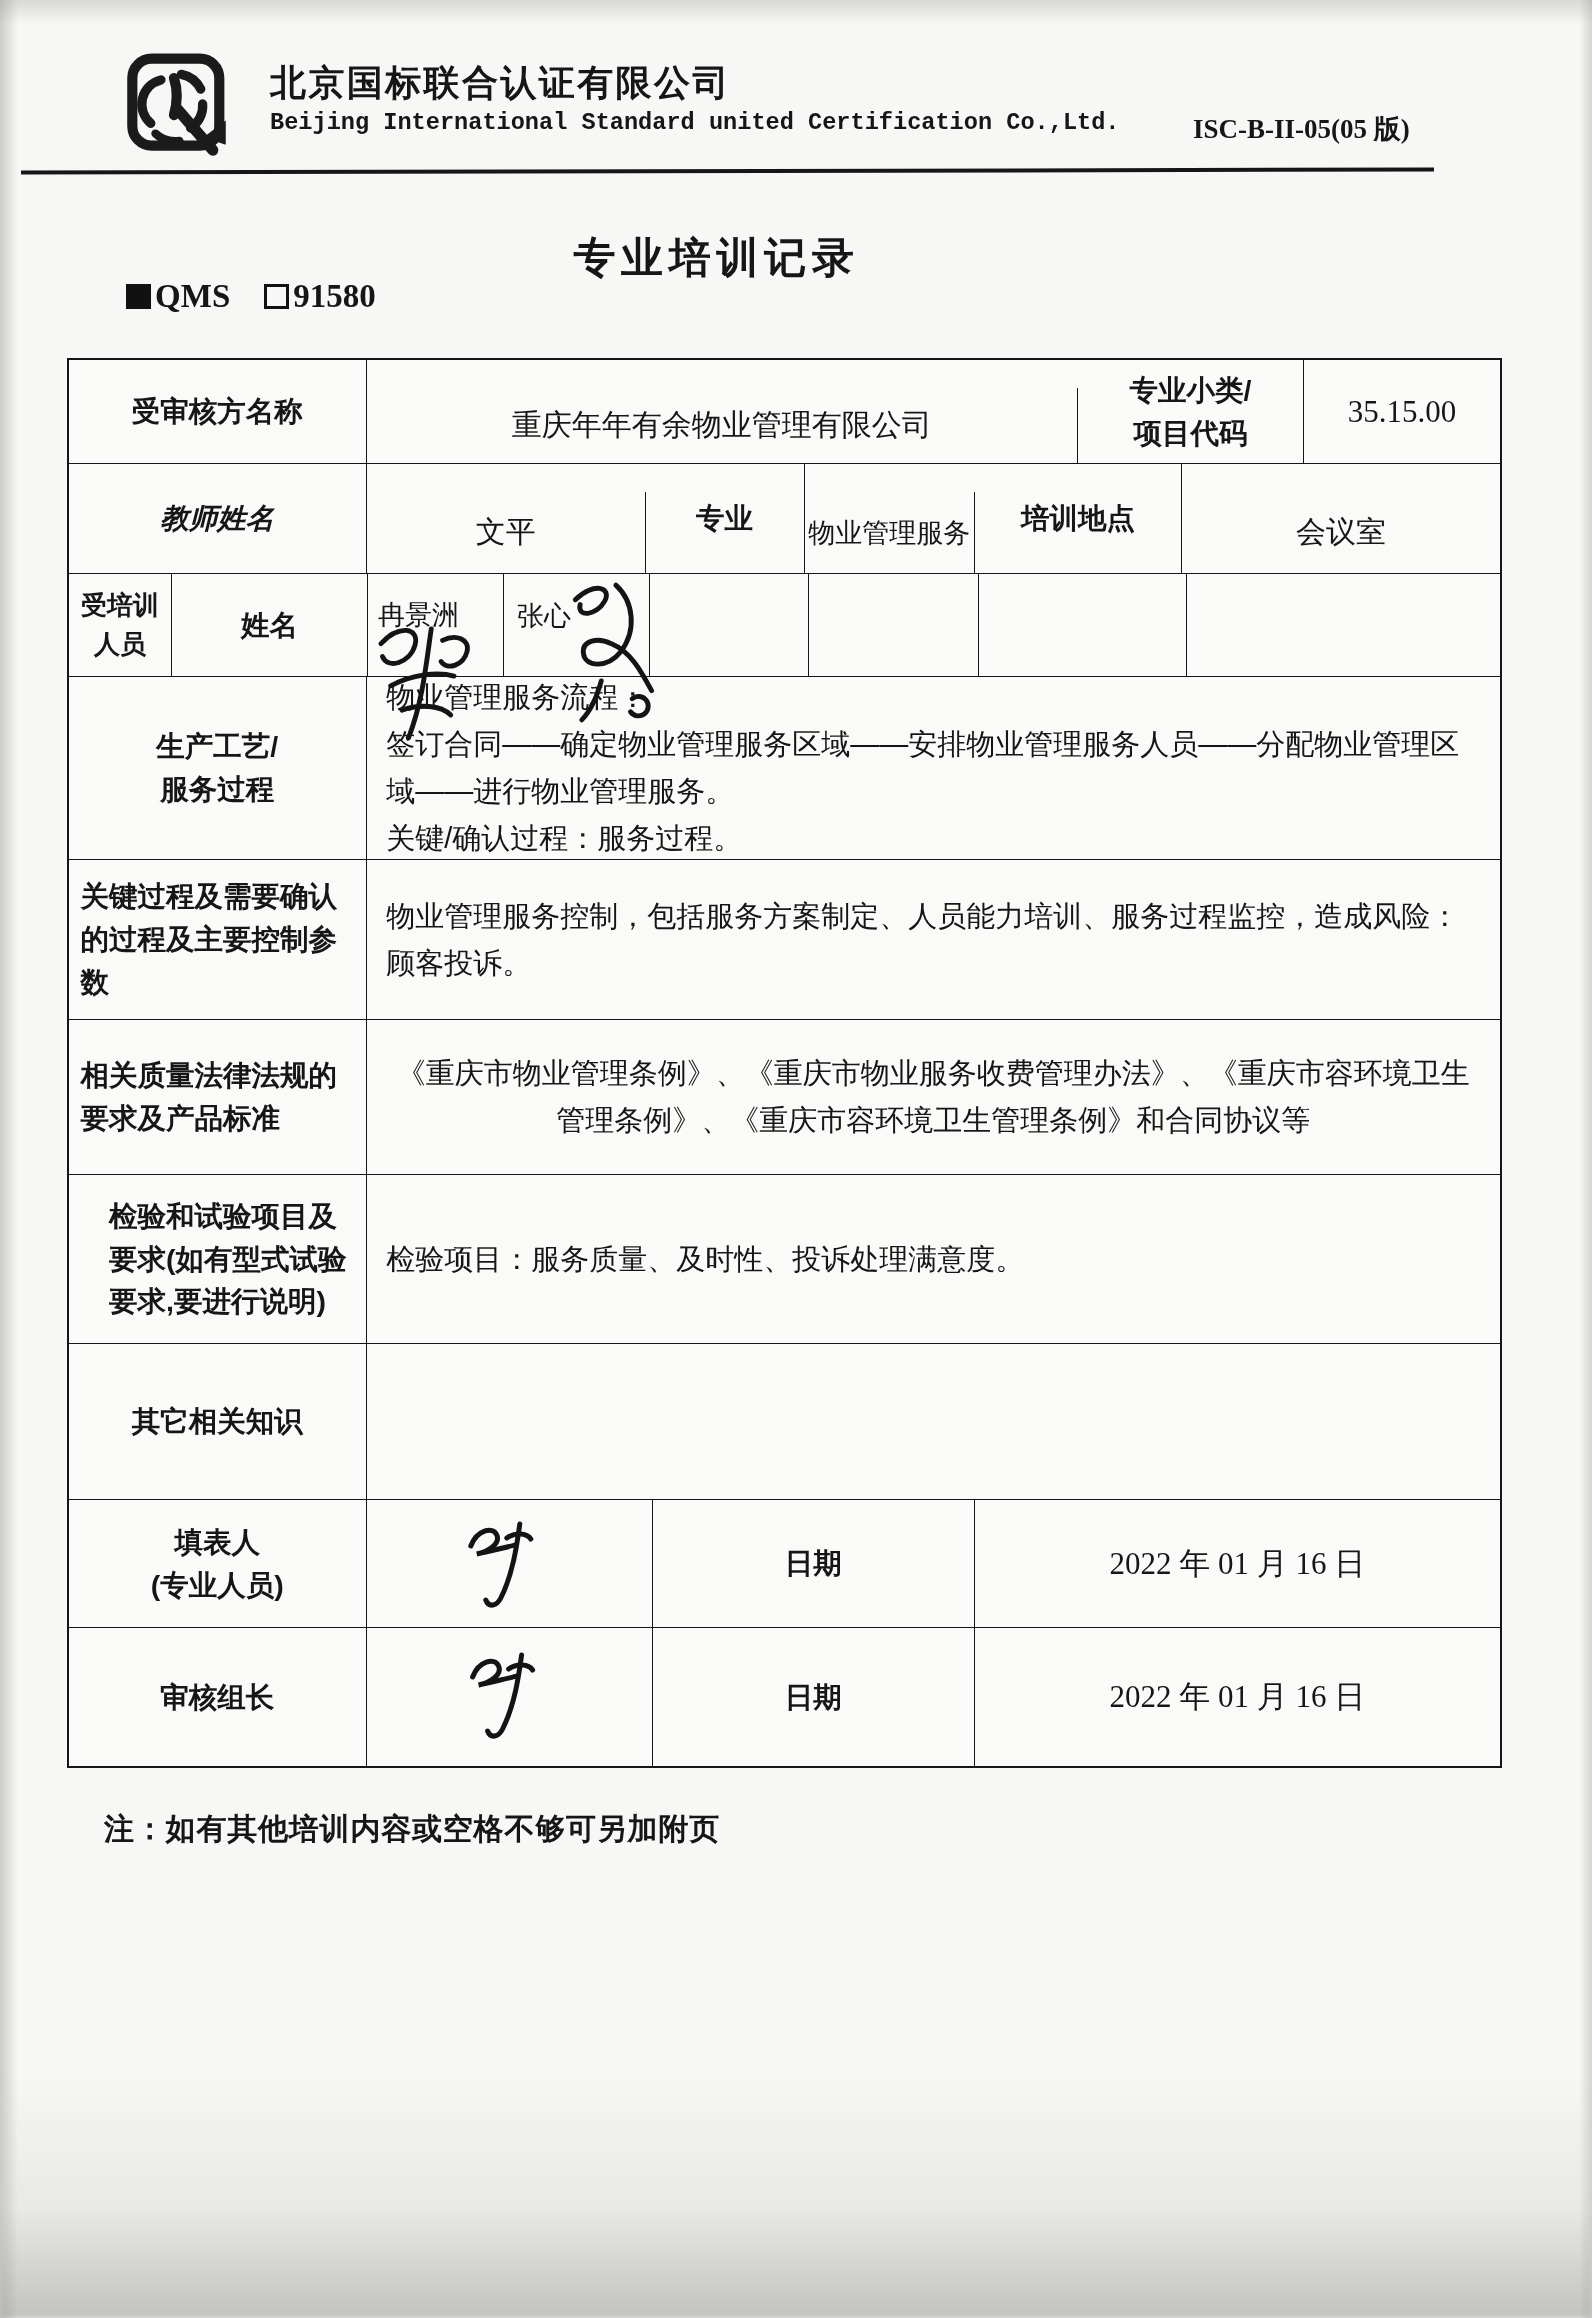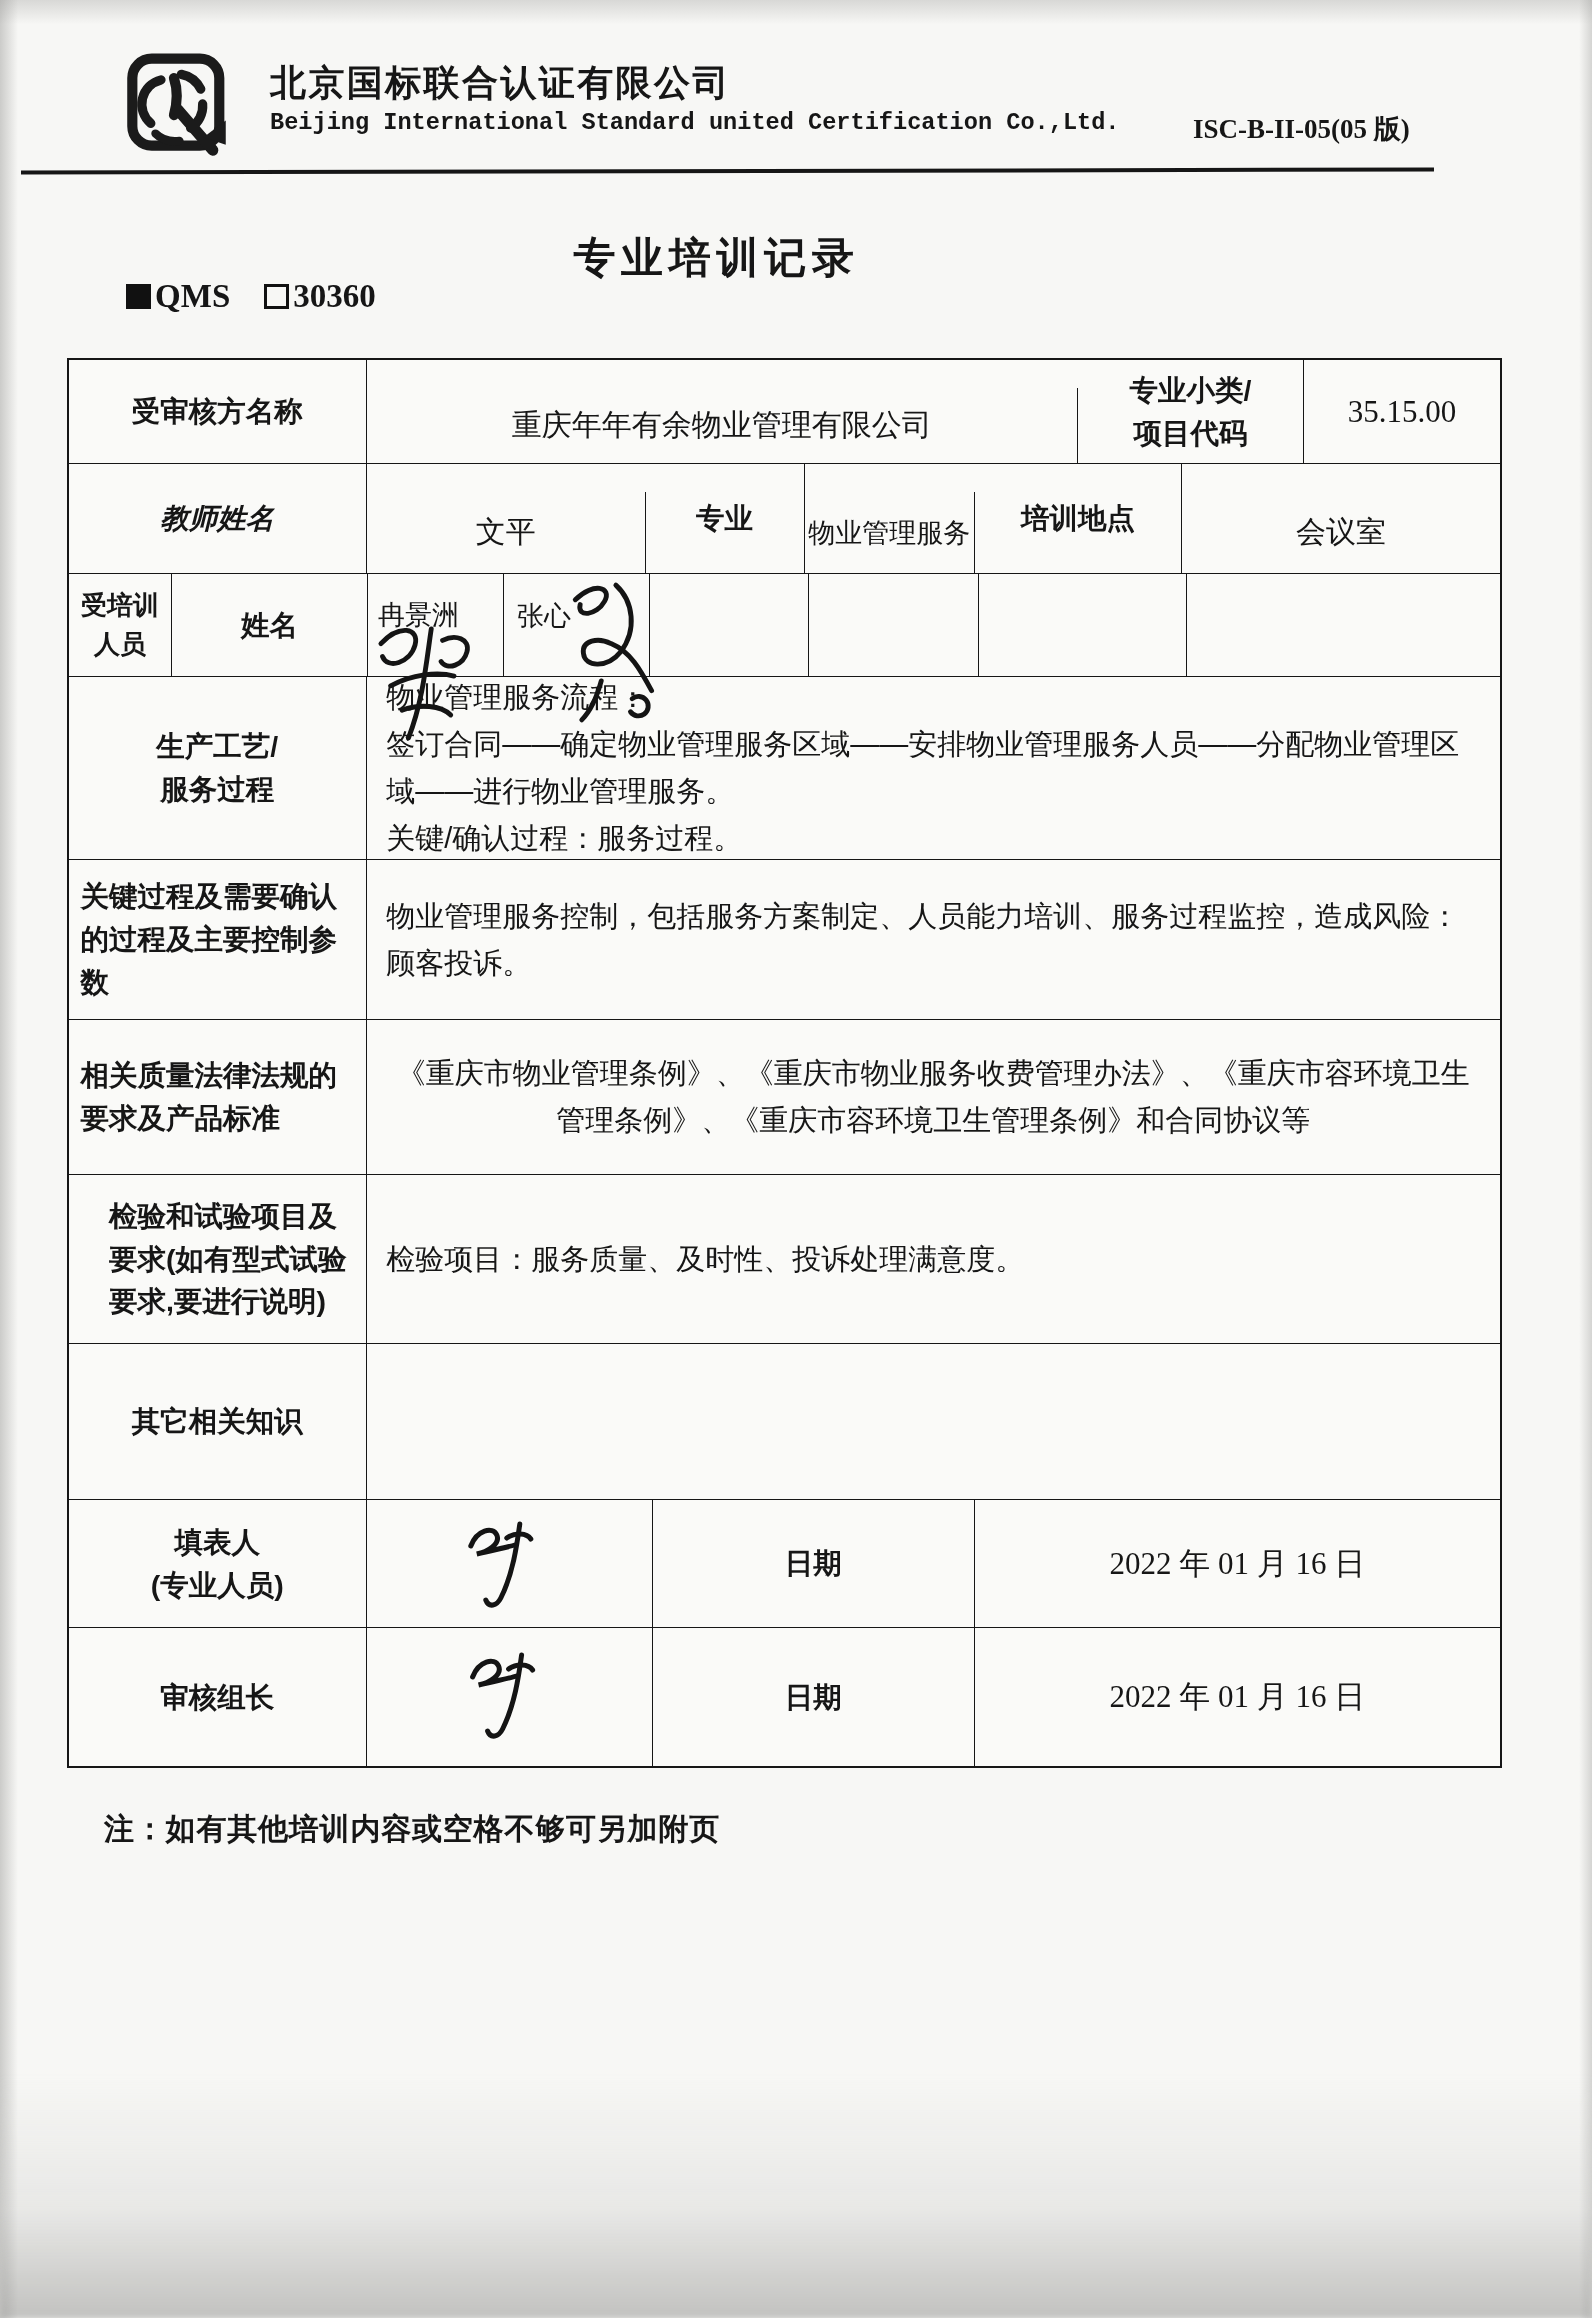--- a/index.html
+++ b/index.html
@@ -89,21 +89,21 @@
   <div class="doc-code">ISC-B-II-05(05 版)</div>
   <div class="header-rule"></div>
 
   <div class="doc-title">专业培训记录</div>
 
   <div class="std-line">
     <span class="cb checked"></span>
     <span>QMS</span>
     <span class="std-gap"></span>
     <span class="cb"></span>
-    <span>30360</span>
+    <span>91580</span>
   </div>
 
   <div class="tbl">
 
     <div class="row" style="height:104px;">
       <div class="c lab" style="width:20.8%;">受审核方名称</div>
       <div class="c val" style="width:49.7%;">重庆年年有余物业管理有限公司</div>
       <div class="c lab" style="width:15.8%;">
         <div>
           <div>专业小类/</div>

